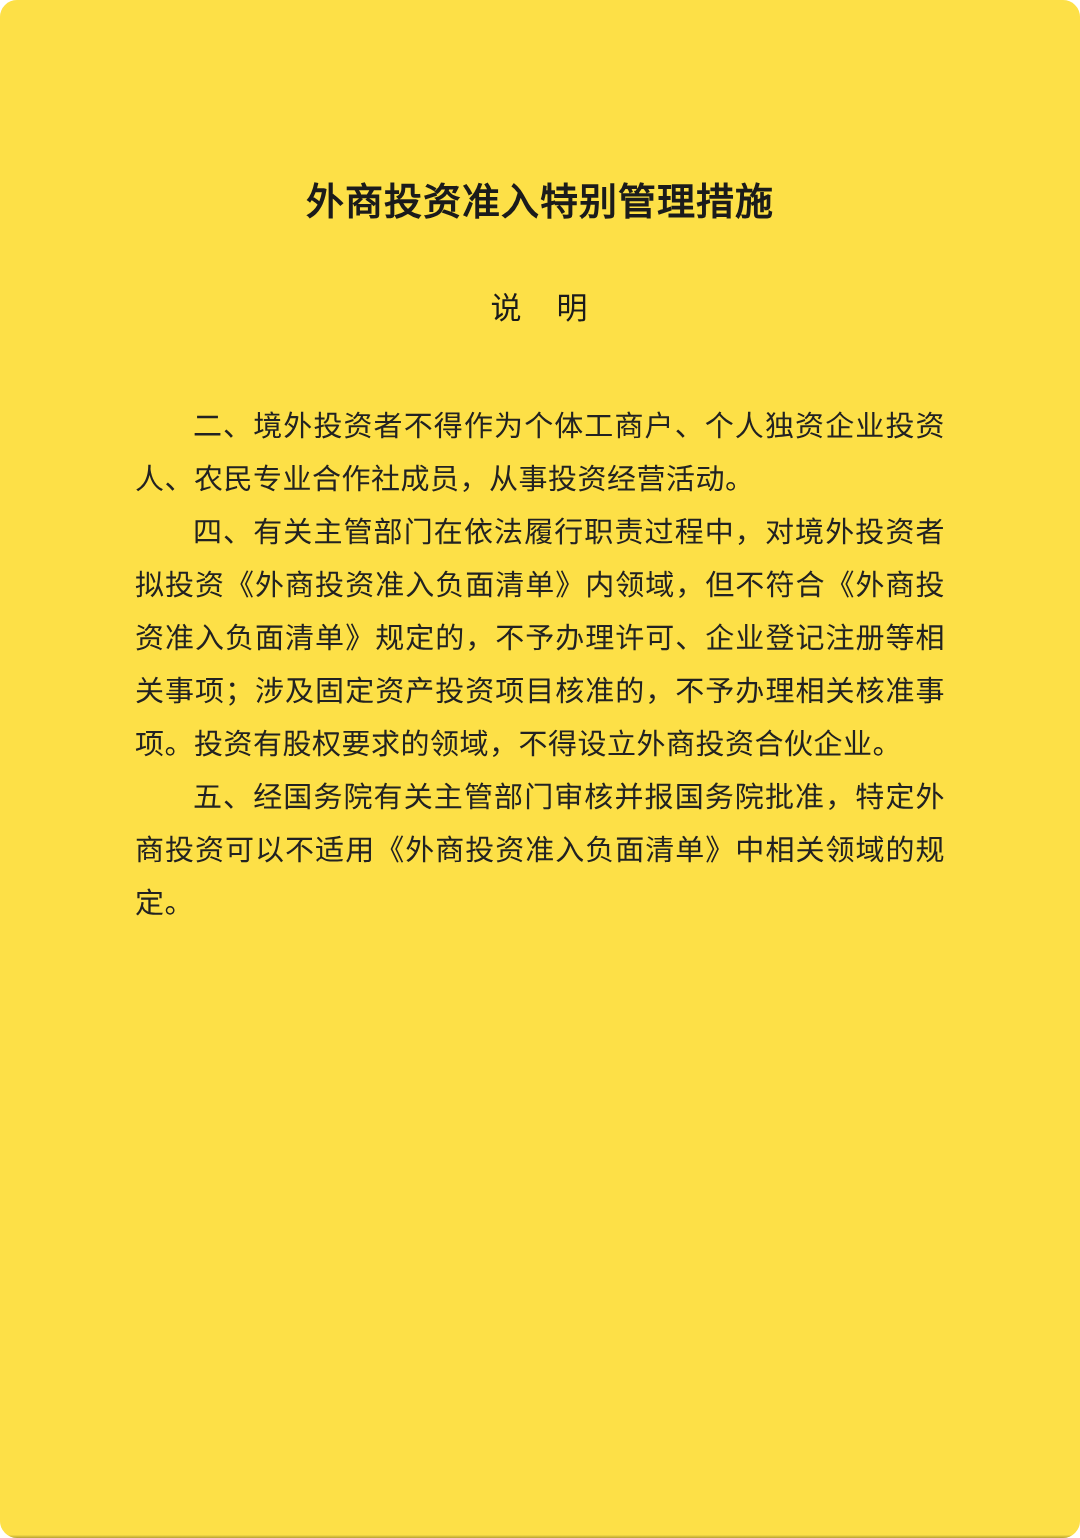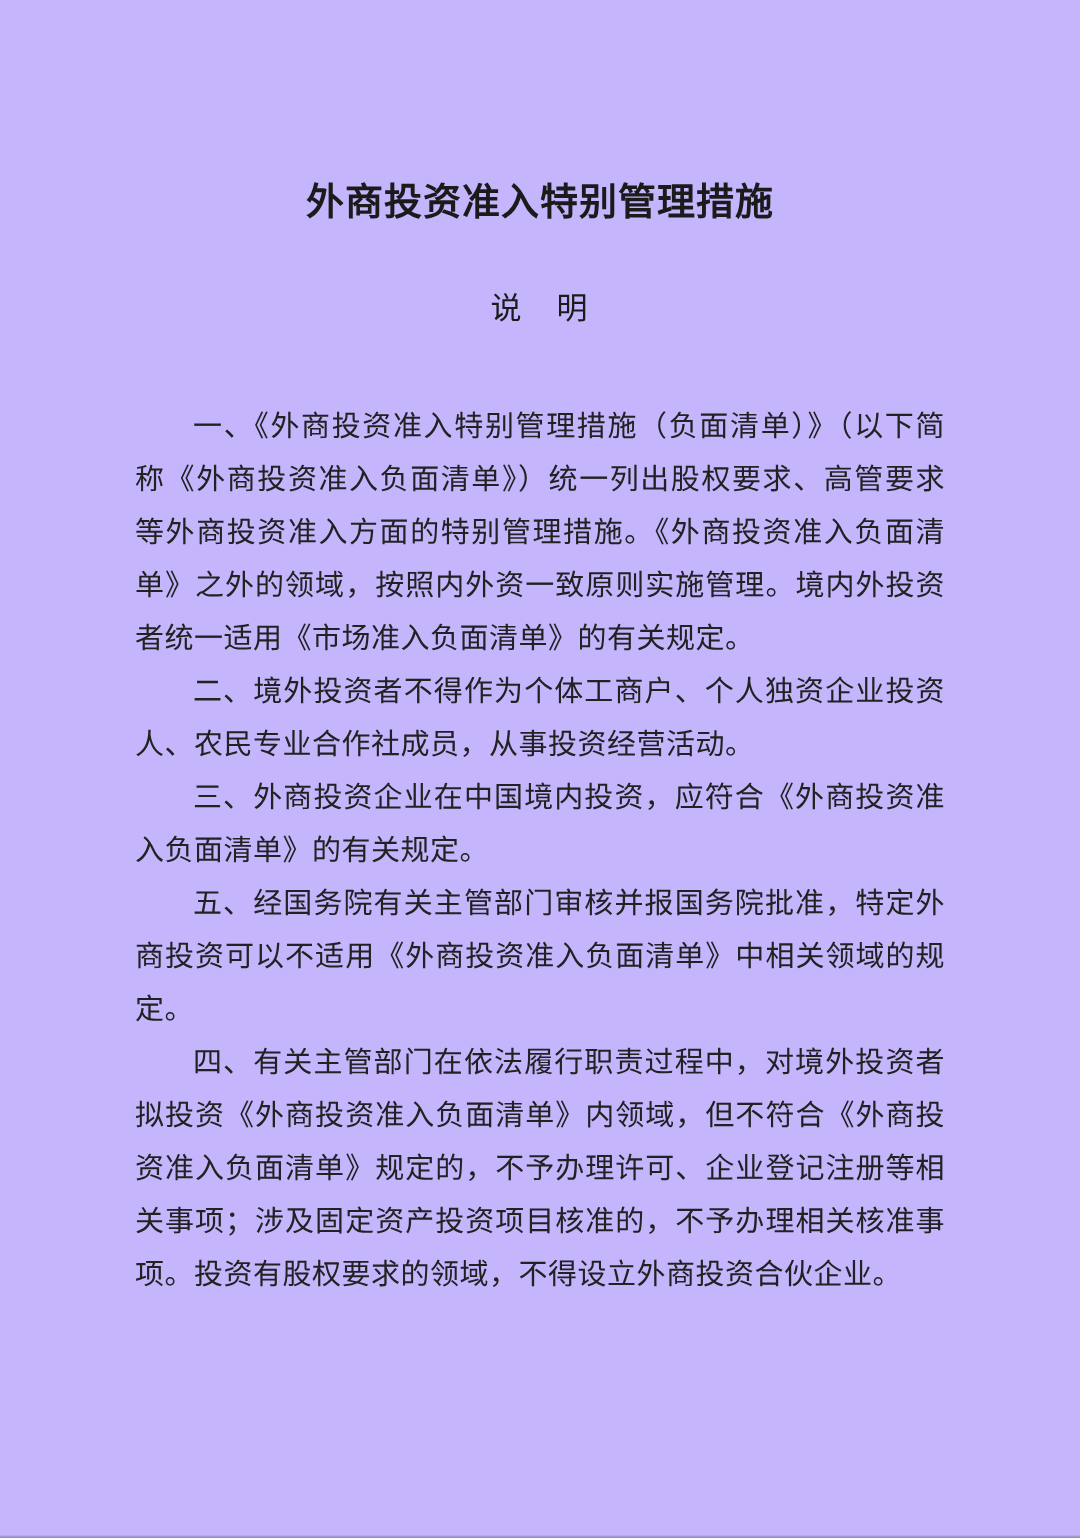--- a/index.html
+++ b/index.html
@@ -5,25 +5,26 @@
   html, body {
     margin: 0;
     padding: 0;
     background: #ffffff;
   }
   .page {
     position: relative;
     width: 1080px;
     height: 1538px;
     margin: 0 auto;
-    background: #c4b5fd;
+    background: #fde047;
     box-sizing: border-box;
     padding: 174px 135px 0 135px;
     color: #1b1b1b;
     overflow: hidden;
+    border-radius: 17px;
   }
   
   .page::after {
     content: "";
     position: absolute;
     left: 0;
     bottom: 0;
     width: 100%;
     height: 3px;
     background: linear-gradient(to bottom, rgba(0,0,0,0.02), rgba(0,0,0,0.28));
@@ -66,19 +67,17 @@
 <body>
 
 <div class="page">
   <h1 class="doc-title">
     <span>外商投资准入特别管理措施</span><br>
   </h1>
 
   <h2 class="section-heading">说　明</h2>
 
   <div class="doc-body">
-    <p>一、《外商投资准入特别管理措施（负面清单）》（以下简称《外商投资准入负面清单》）统一列出股权要求、高管要求等外商投资准入方面的特别管理措施。《外商投资准入负面清单》之外的领域，按照内外资一致原则实施管理。境内外投资者统一适用《市场准入负面清单》的有关规定。</p>
     <p>二、境外投资者不得作为个体工商户、个人独资企业投资人、农民专业合作社成员，从事投资经营活动。</p>
-    <p>三、外商投资企业在中国境内投资，应符合《外商投资准入负面清单》的有关规定。</p>
+    <p>四、有关主管部门在依法履行职责过程中，对境外投资者拟投资《外商投资准入负面清单》内领域，但不符合《外商投资准入负面清单》规定的，不予办理许可、企业登记注册等相关事项；涉及固定资产投资项目核准的，不予办理相关核准事项。投资有股权要求的领域，不得设立外商投资合伙企业。</p>
     <p>五、经国务院有关主管部门审核并报国务院批准，特定外商投资可以不适用《外商投资准入负面清单》中相关领域的规定。</p>
-    <p>四、有关主管部门在依法履行职责过程中，对境外投资者拟投资《外商投资准入负面清单》内领域，但不符合《外商投资准入负面清单》规定的，不予办理许可、企业登记注册等相关事项；涉及固定资产投资项目核准的，不予办理相关核准事项。投资有股权要求的领域，不得设立外商投资合伙企业。</p>
   </div>
 </div>
 
 </body></html>

